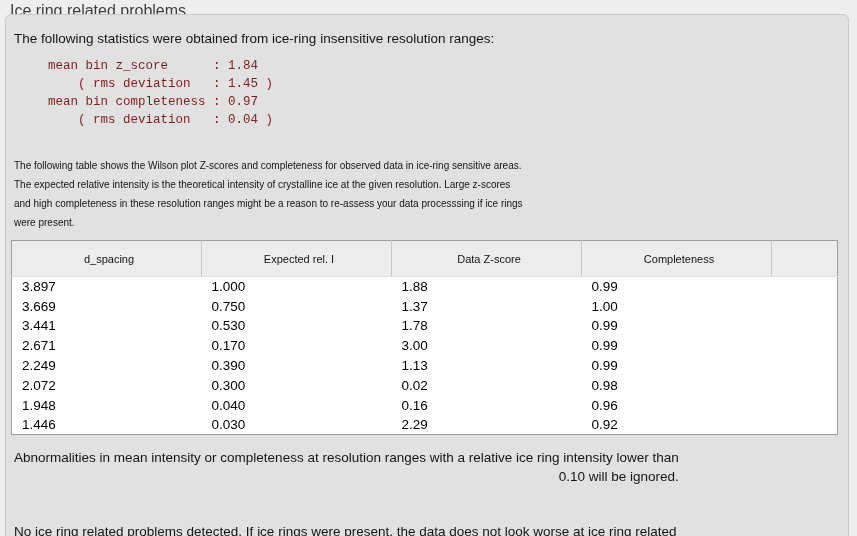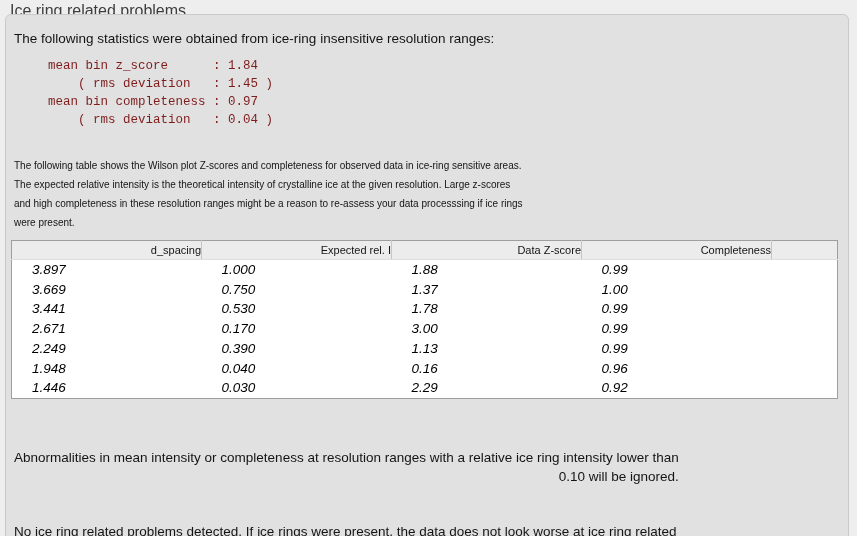--- a/index.html
+++ b/index.html
@@ -52,41 +52,40 @@
   .list-table {
     position: absolute;
     left: 5px; top: 225px;
     width: 827px;
     border-collapse: collapse;
     background: #ffffff;
     border: 1px solid #9e9e9e;
     table-layout: fixed;
   }
   .list-table thead th {
-    height: 19px;
+    height: 36px;
     background: #ececec;
     font-size: 11px;
     font-weight: normal;
-    text-align: right;
+    text-align: center;
     padding-left: 5px;
     border-bottom: 1px solid #dedede;
     white-space: nowrap;
     overflow: hidden;
   }
   .list-table thead th + th {
     border-left: 1px solid #c6c6c6;
   }
   .list-table tbody td {
     height: 19.8px;
     font-size: 13.5px;
-    padding-left: 20px;
+    padding-left: 10px;
     white-space: nowrap;
     overflow: hidden;
     color: #000000;
-    font-style: italic;
   }
   .note, .conclusion {
     position: absolute;
     left: 8px;
     font-size: 13.5px;
     line-height: 19px;
     white-space: pre-line;
   }
   .note { top: 433px; text-align: right; }
   .conclusion { top: 480px; margin-top: 27px; }
@@ -157,20 +156,27 @@
           <td></td>
         </tr>
         <tr>
           <td>2.249</td>
           <td>0.390</td>
           <td>1.13</td>
           <td>0.99</td>
           <td></td>
         </tr>
         <tr>
+          <td>2.072</td>
+          <td>0.300</td>
+          <td>0.02</td>
+          <td>0.98</td>
+          <td></td>
+        </tr>
+        <tr>
           <td>1.948</td>
           <td>0.040</td>
           <td>0.16</td>
           <td>0.96</td>
           <td></td>
         </tr>
         <tr>
           <td>1.446</td>
           <td>0.030</td>
           <td>2.29</td>

